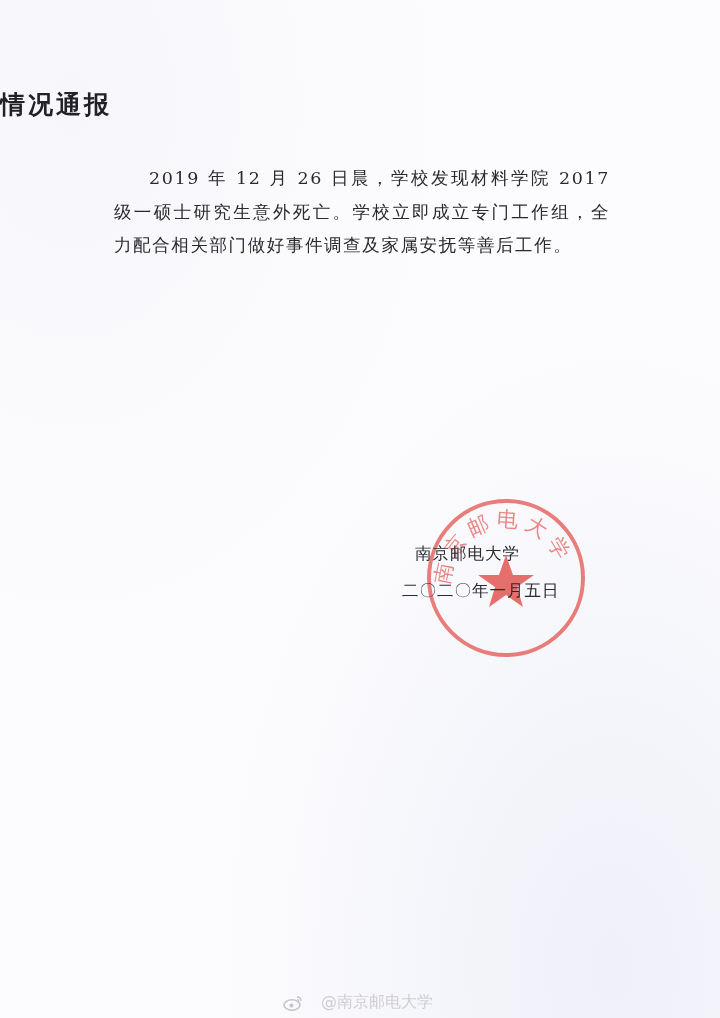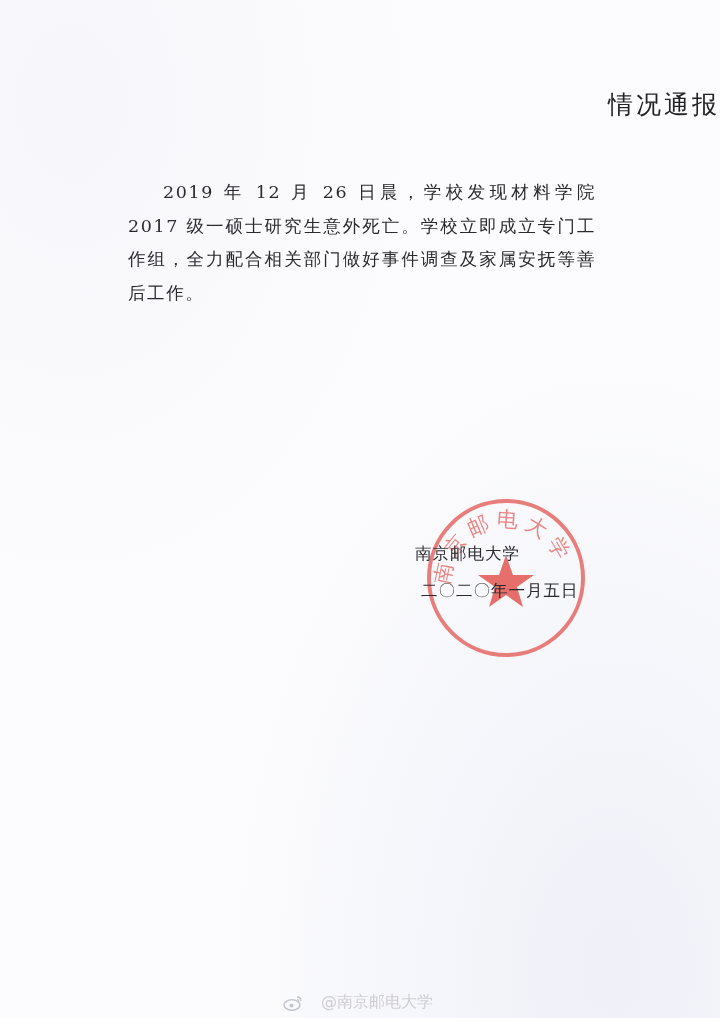--- a/index.html
+++ b/index.html
@@ -12,38 +12,38 @@
   }
   .page {
     position: absolute; left: 0; top: 0; width: 720px; height: 1018px;
     background:
       radial-gradient(ellipse at 85% 95%, rgba(200,205,230,0.25), rgba(255,255,255,0) 45%),
       radial-gradient(ellipse at 10% 10%, rgba(235,235,245,0.3), rgba(255,255,255,0) 40%),
       #fcfcfe;
   }
   .title {
     position: absolute; left: 0; width: 720px; top: 88px;
-    text-align: right;
+    text-align: left;
     font-family: "DejaVu Sans", "Liberation Sans", sans-serif;
-    font-size: 25px; font-weight: normal; letter-spacing: 3px;
+    font-size: 25px; font-weight: bold; letter-spacing: 3px;
     color: #222226;
   }
   .body {
     position: absolute; left: 112px; top: 160px; width: 500px;
     font-size: 17.5px; line-height: 33.5px; letter-spacing: 1.6px;
     text-align: justify;
   }
-  .para { margin: 16px; text-indent: 2em; }
+  .para { margin: 2px; text-indent: 2em; }
   .sig {
     position: absolute; left: 400px; width: 185px; text-align: right;
     font-family: "DejaVu Sans", "Liberation Sans", sans-serif;
     font-size: 16.5px; color: #2a2a2e; z-index: 3;
   }
   .sig-org { top: 543px; left: 415px; width: 130px; letter-spacing: 1px; text-align: left; }
-  .sig-date { top: 580px; left: 402px; width: 180px; letter-spacing: 1px; text-align: left; margin-left: 19px; }
+  .sig-date { top: 580px; left: 402px; width: 180px; letter-spacing: 1px; text-align: left; }
   .seal {
     position: absolute; left: 425px; top: 497px; width: 162px; height: 162px;
     z-index: 2; opacity: 0.85;
   }
   .watermark {
     position: absolute; top: 992px; left: 283px;
     font-family: "DejaVu Sans", "Liberation Sans", sans-serif;
     font-size: 16px; color: rgba(200,200,205,0.9);
     text-shadow: 0 0 1px rgba(255,255,255,0.9);
     display: flex; align-items: center; gap: 18px;

